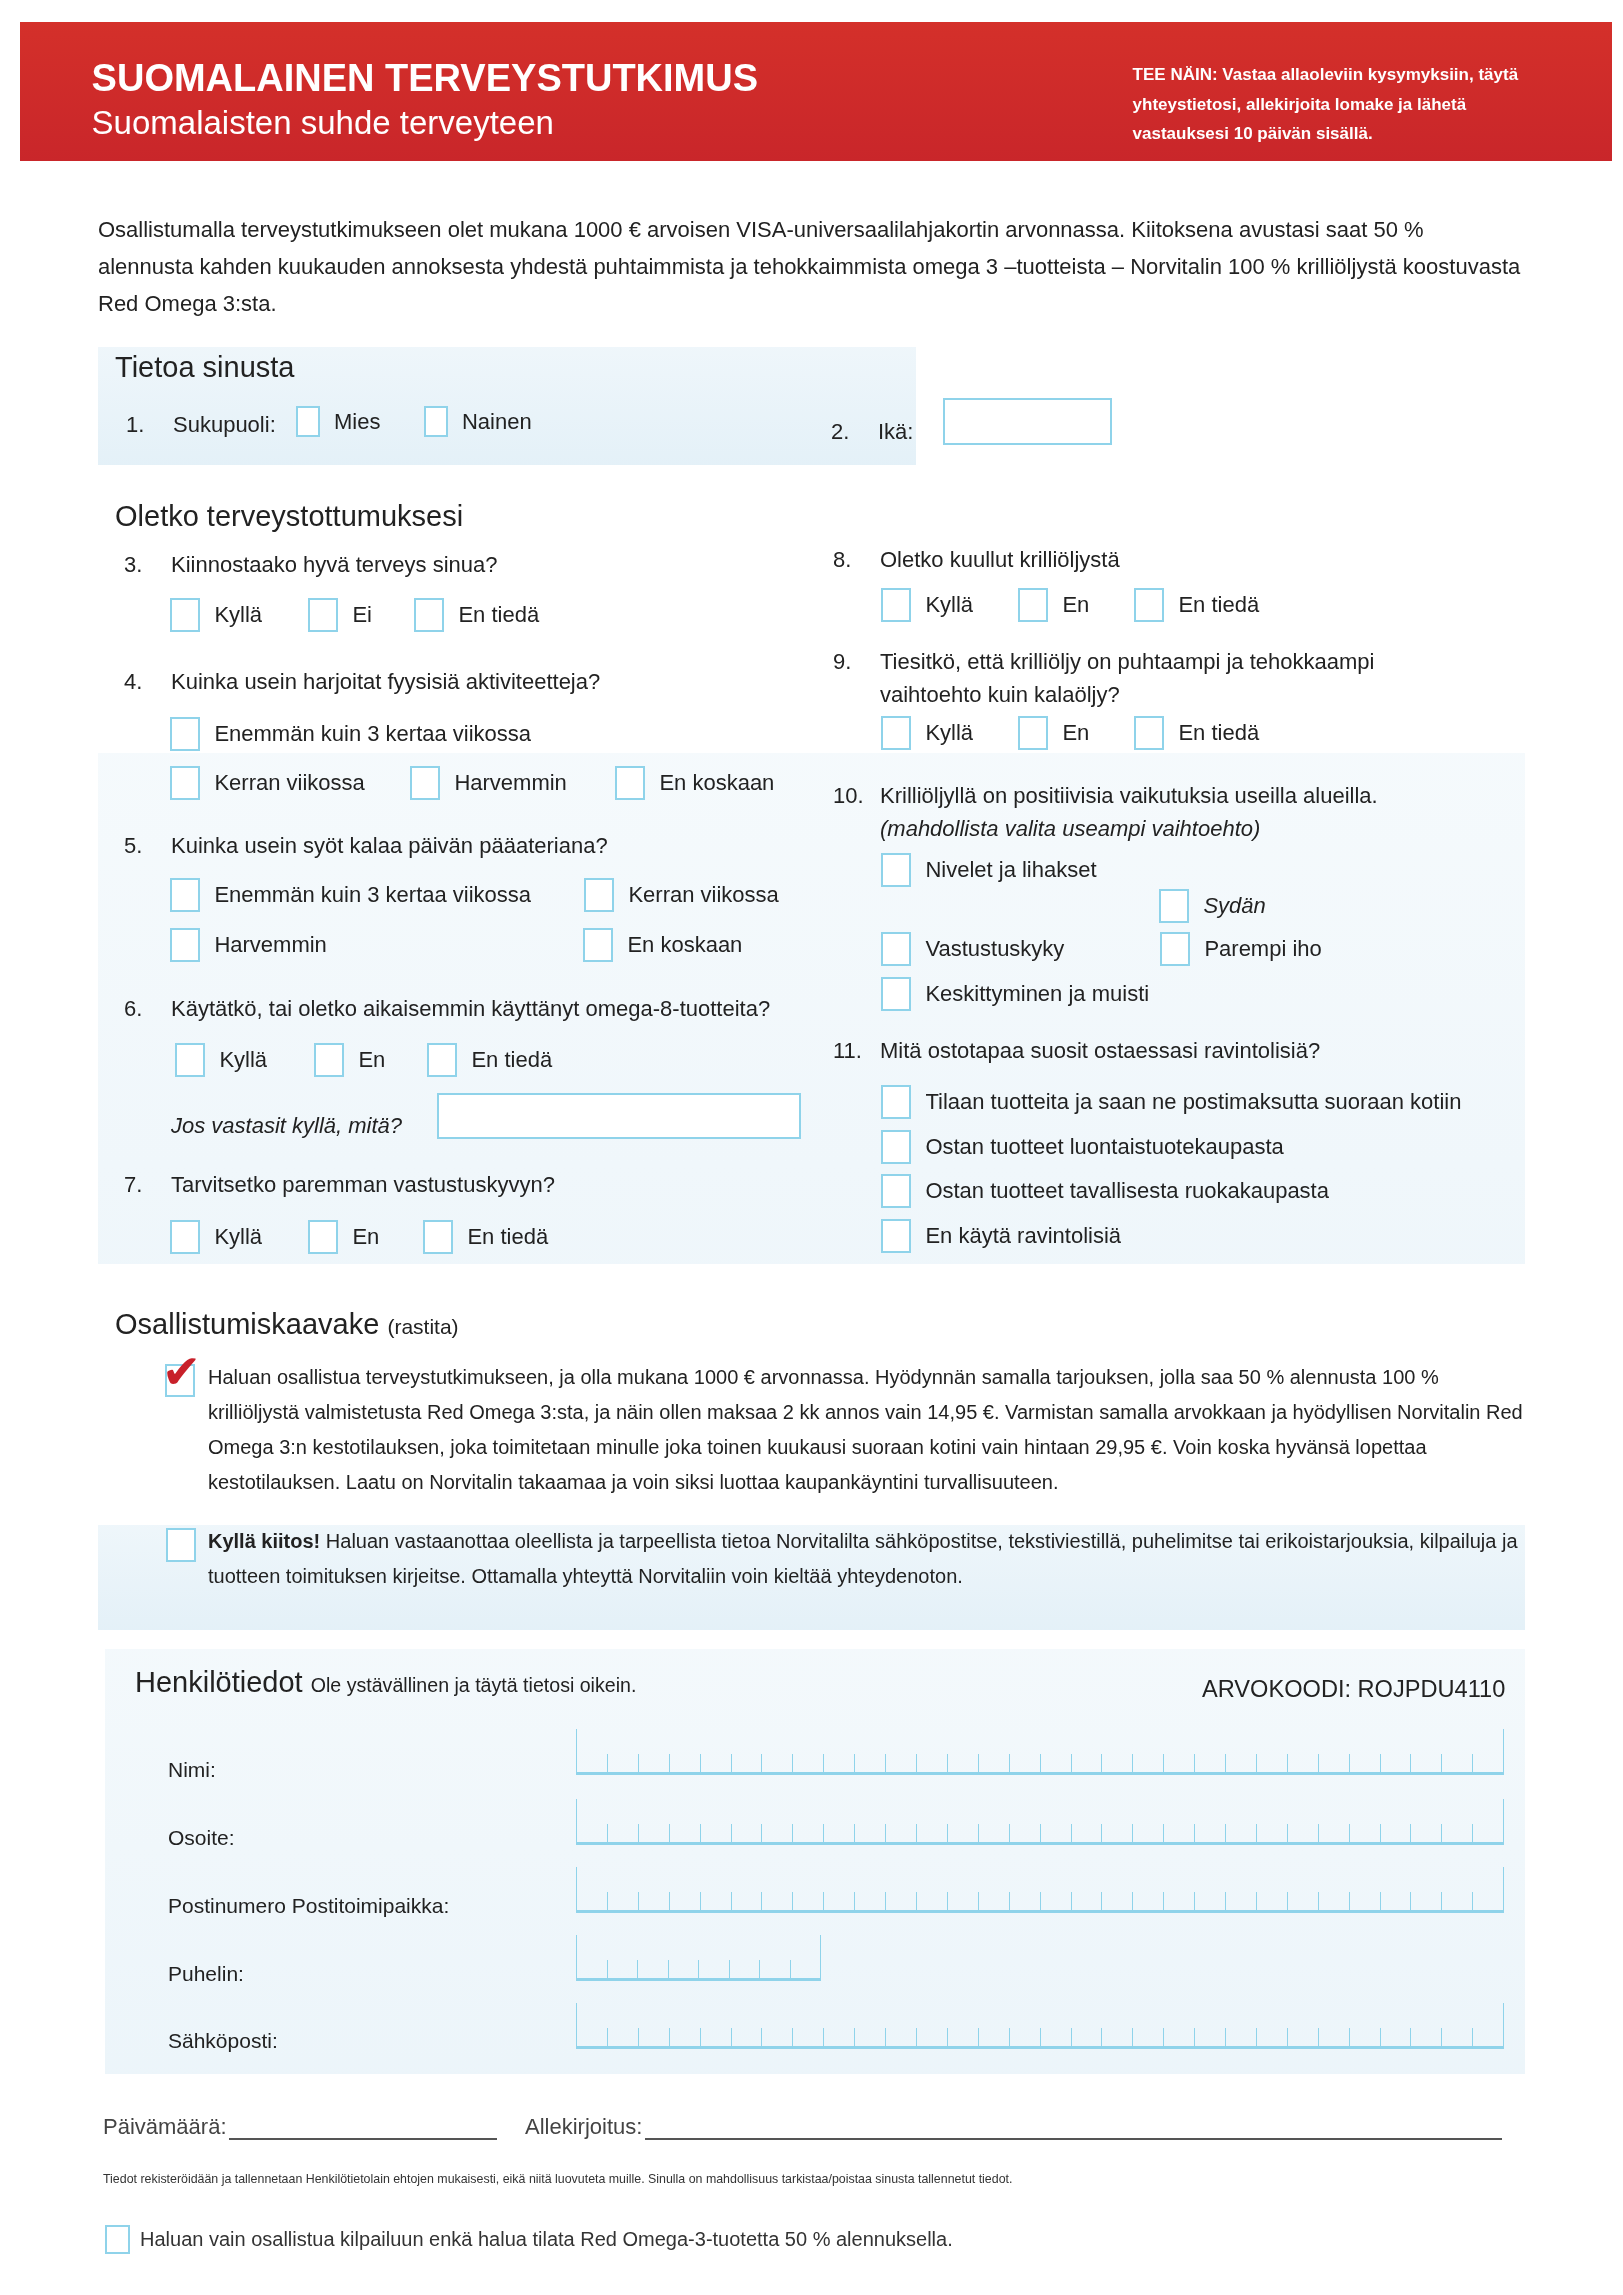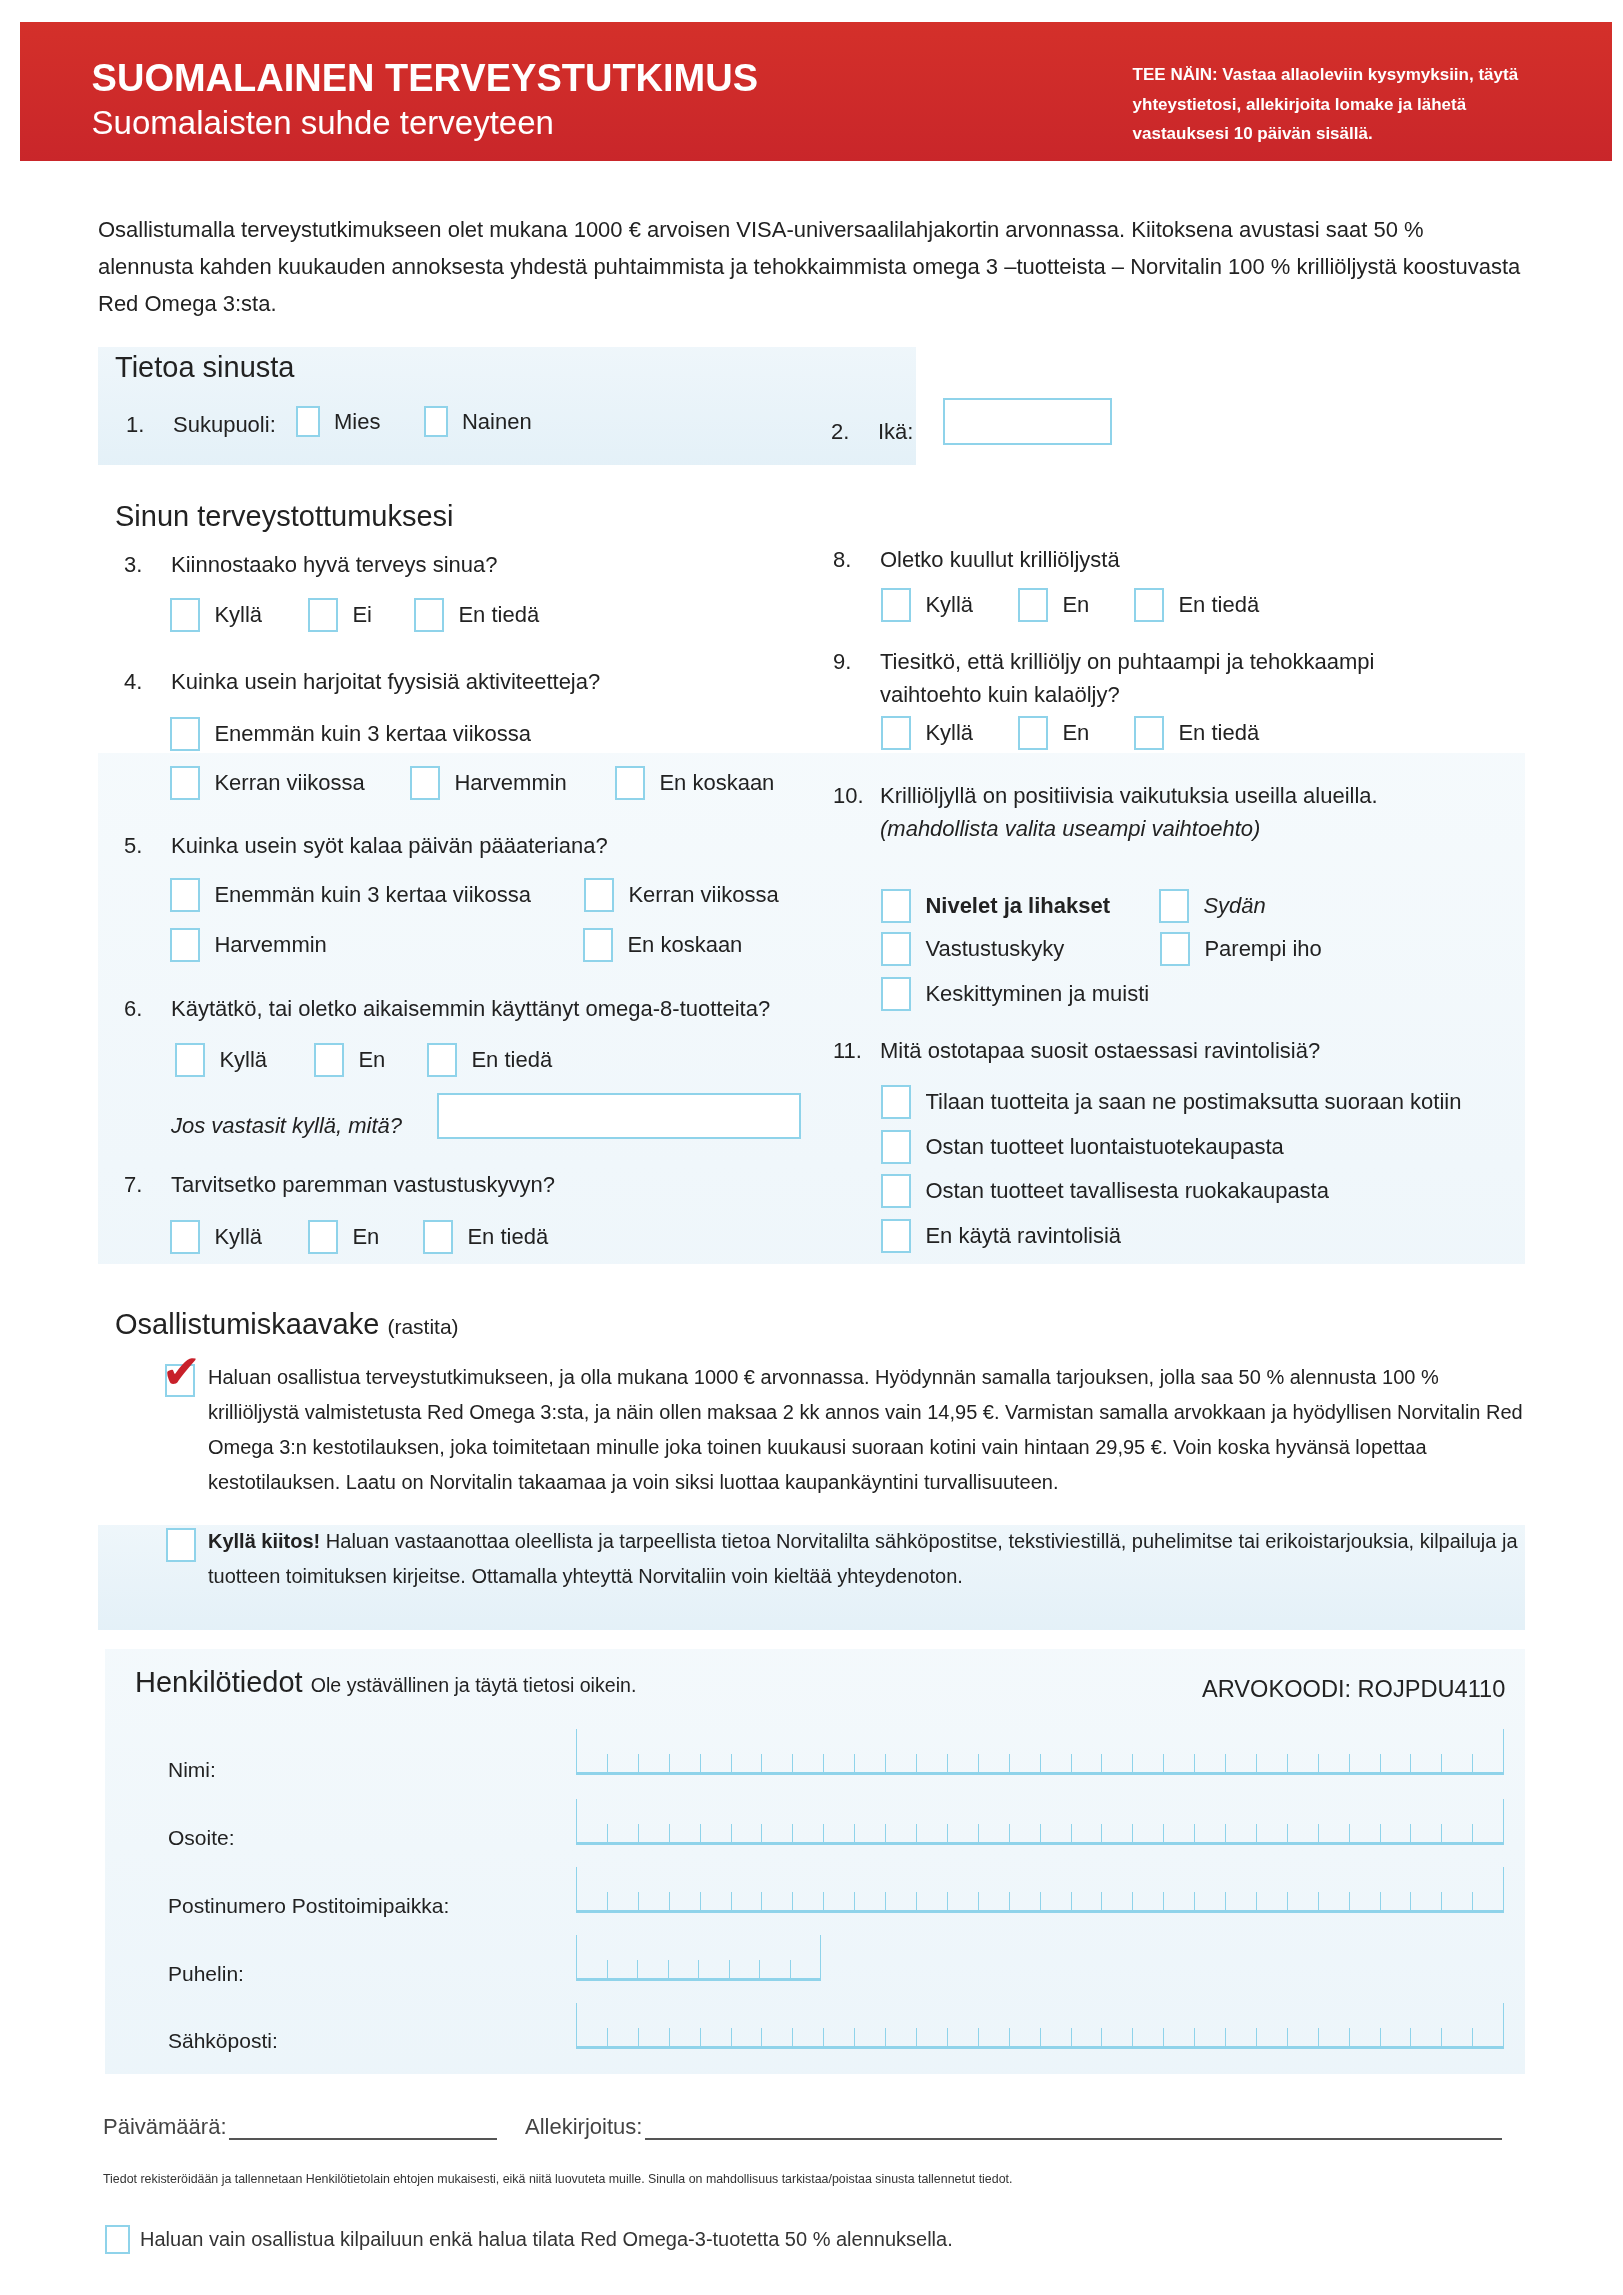--- a/index.html
+++ b/index.html
@@ -67,21 +67,21 @@
   </div>
 <div class="opt" style="left:424px; top:406px;">
     <span class="cb sm"></span>
     <span>Nainen</span>
   </div>
 <div class="q" style="left:831px; top:419px;">
   <span class="num">2.</span><span>Ikä:</span>
 </div>
 <div class="textbox" style="left:943px; top:398px; width:169px; height:47px;"></div>
 
-<div class="section-title" style="left:115px; top:500px;">Sinun terveystottumuksesi</div>
+<div class="section-title" style="left:115px; top:500px;">Oletko terveystottumuksesi</div>
 
 <div class="q" style="left:124px; top:552px;"><span class="num">3.</span><span>Kiinnostaako hyvä terveys sinua?</span></div>
 <div class="opt" style="left:170px; top:598px;">
     <span class="cb"></span>
     <span>Kyllä</span>
   </div>
 <div class="opt" style="left:308px; top:598px;">
     <span class="cb"></span>
     <span>Ei</span>
   </div>
@@ -184,21 +184,21 @@
   </div>
 <div class="opt" style="left:1134px; top:716px;">
     <span class="cb"></span>
     <span>En tiedä</span>
   </div>
 
 <div class="q" style="left:833px; top:779px; line-height:33px;">
   <div><span class="num">10.</span><span>Krilliöljyllä on positiivisia vaikutuksia useilla alueilla.</span></div>
   <div class="italic" style="padding-left:47px;">(mahdollista valita useampi vaihtoehto)</div>
 </div>
-<div class="opt" style="left:881px; top:889px;font-weight:bold;">
+<div class="opt" style="left:881px; top:853px;">
     <span class="cb"></span>
     <span>Nivelet ja lihakset</span>
   </div>
 <div class="opt" style="left:1159px; top:889px;font-style:italic;">
     <span class="cb"></span>
     <span>Sydän</span>
   </div>
 <div class="opt" style="left:881px; top:932px;">
     <span class="cb"></span>
     <span>Vastustuskyky</span>

